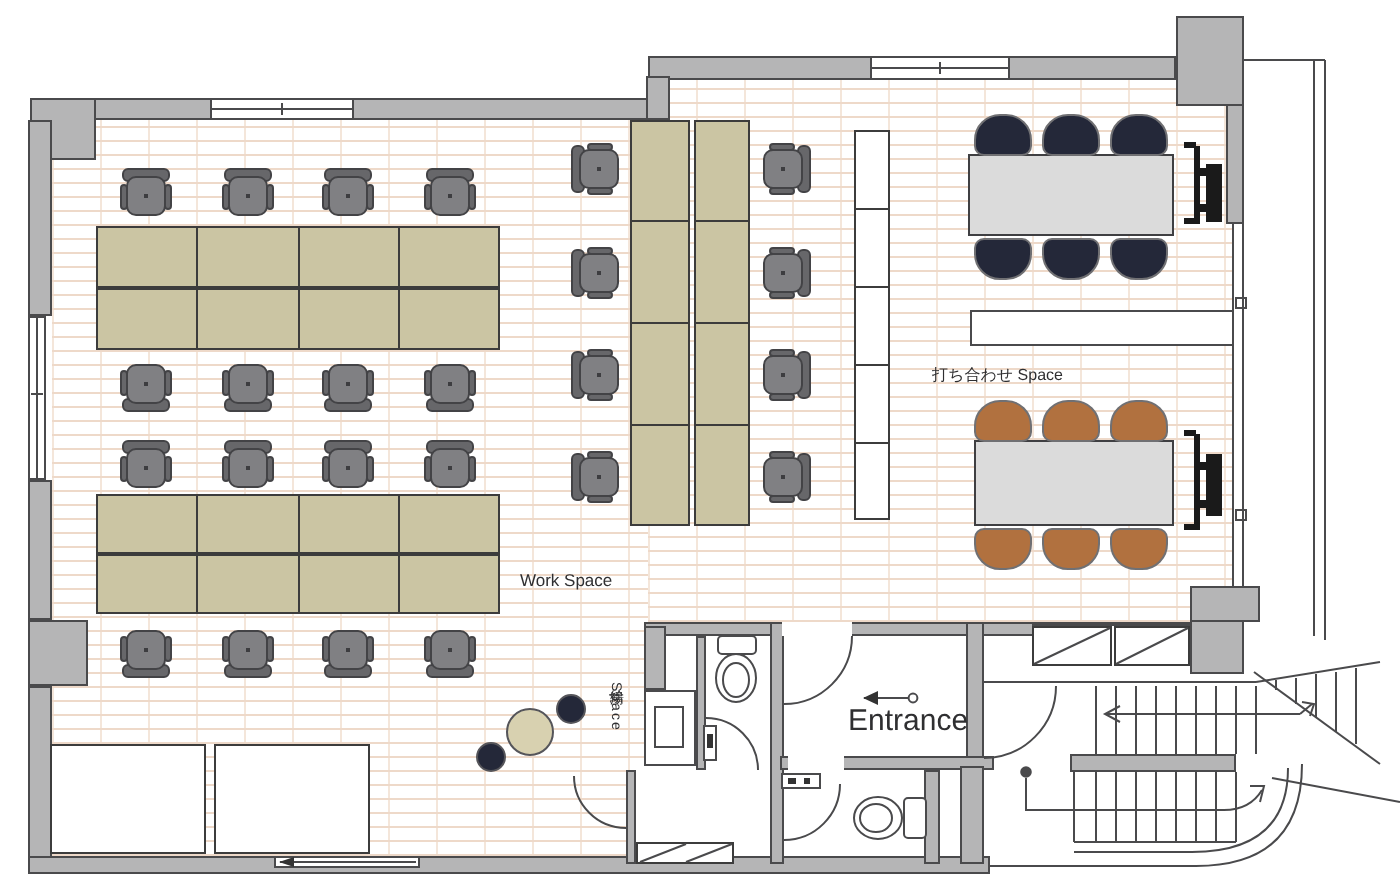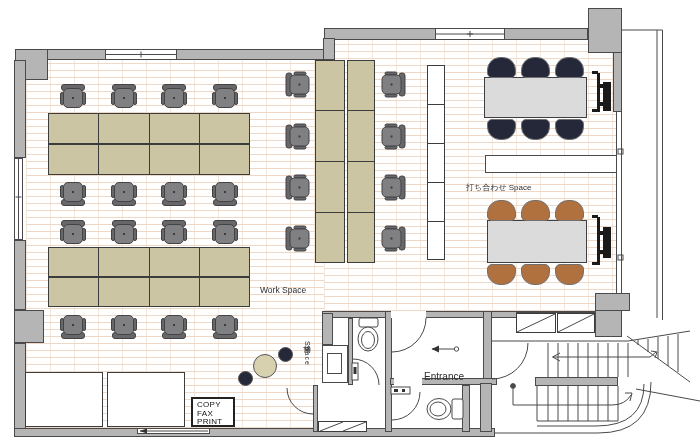--- a/index.html
+++ b/index.html
@@ -133,25 +133,20 @@
   <div class="tvp" style="left:603px;top:82px;width:8px;height:29px;"></div>
   <div class="tvp" style="left:592px;top:215px;width:6px;height:3px;"></div>
   <div class="tvp" style="left:592px;top:262px;width:6px;height:3px;"></div>
   <div class="tvp" style="left:597px;top:217px;width:3px;height:48px;"></div>
   <div class="tvp" style="left:599px;top:231px;width:6px;height:4px;"></div>
   <div class="tvp" style="left:599px;top:250px;width:6px;height:4px;"></div>
   <div class="tvp" style="left:603px;top:227px;width:8px;height:31px;"></div>
 
   <div class="box" style="left:25px;top:372px;width:78px;height:55px;"></div>
   <div class="box" style="left:107px;top:372px;width:78px;height:55px;"></div>
-  <div class="copybox" style="left:191px;top:397px;width:44px;height:30px;">
-    <div>COPY</div>
-    <div>FAX</div>
-    <div>PRINT</div>
-  </div>
 
   <div class="circ" style="left:253px;top:354px;width:24px;height:24px;background:var(--stool_table);"></div>
   <div class="circ" style="left:278px;top:347px;width:15px;height:15px;background:var(--navy);"></div>
   <div class="circ" style="left:238px;top:371px;width:15px;height:15px;background:var(--navy);"></div>
 
   <div class="box" style="left:516px;top:313px;width:40px;height:20px;"></div>
   <div class="box" style="left:557px;top:313px;width:38px;height:20px;"></div>
   <div class="box" style="left:318px;top:421px;width:49px;height:11px;"></div>
 
   <div class="shelf" style="left:322px;top:345px;width:26px;height:38px;"></div>
@@ -223,21 +218,21 @@
 
       <line x1="517" y1="332" x2="555" y2="314"></line>
       <line x1="558" y1="332" x2="594" y2="314"></line>
       <line x1="320" y1="431" x2="343" y2="422"></line>
       <line x1="343" y1="431" x2="366" y2="422"></line>
     </g>
   </svg>
 
   <div class="lbl" style="left:260px;top:285px;font-size:8.5px;">Work Space</div>
   <div class="lbl" style="left:466px;top:182px;">打ち合わせ Space</div>
-  <div class="lbl" style="left:424px;top:371px;font-size:10px;">Entrance</div>
+  <div class="lbl" style="left:424px;top:352px;font-size:15px;">Entrance</div>
   <div class="lbl lbl-v" style="left:302px;top:339px;height:50px;">給湯Space</div>
 
 <div class="chair" style="left: 60px; top: 83.5px;">
       <i class="back"></i>
       <i class="al"></i>
       <i class="ar"></i>
       <i class="seat"></i>
     </div>
     <div class="chair" style="left: 111px; top: 83.5px;">
       <i class="back"></i>

